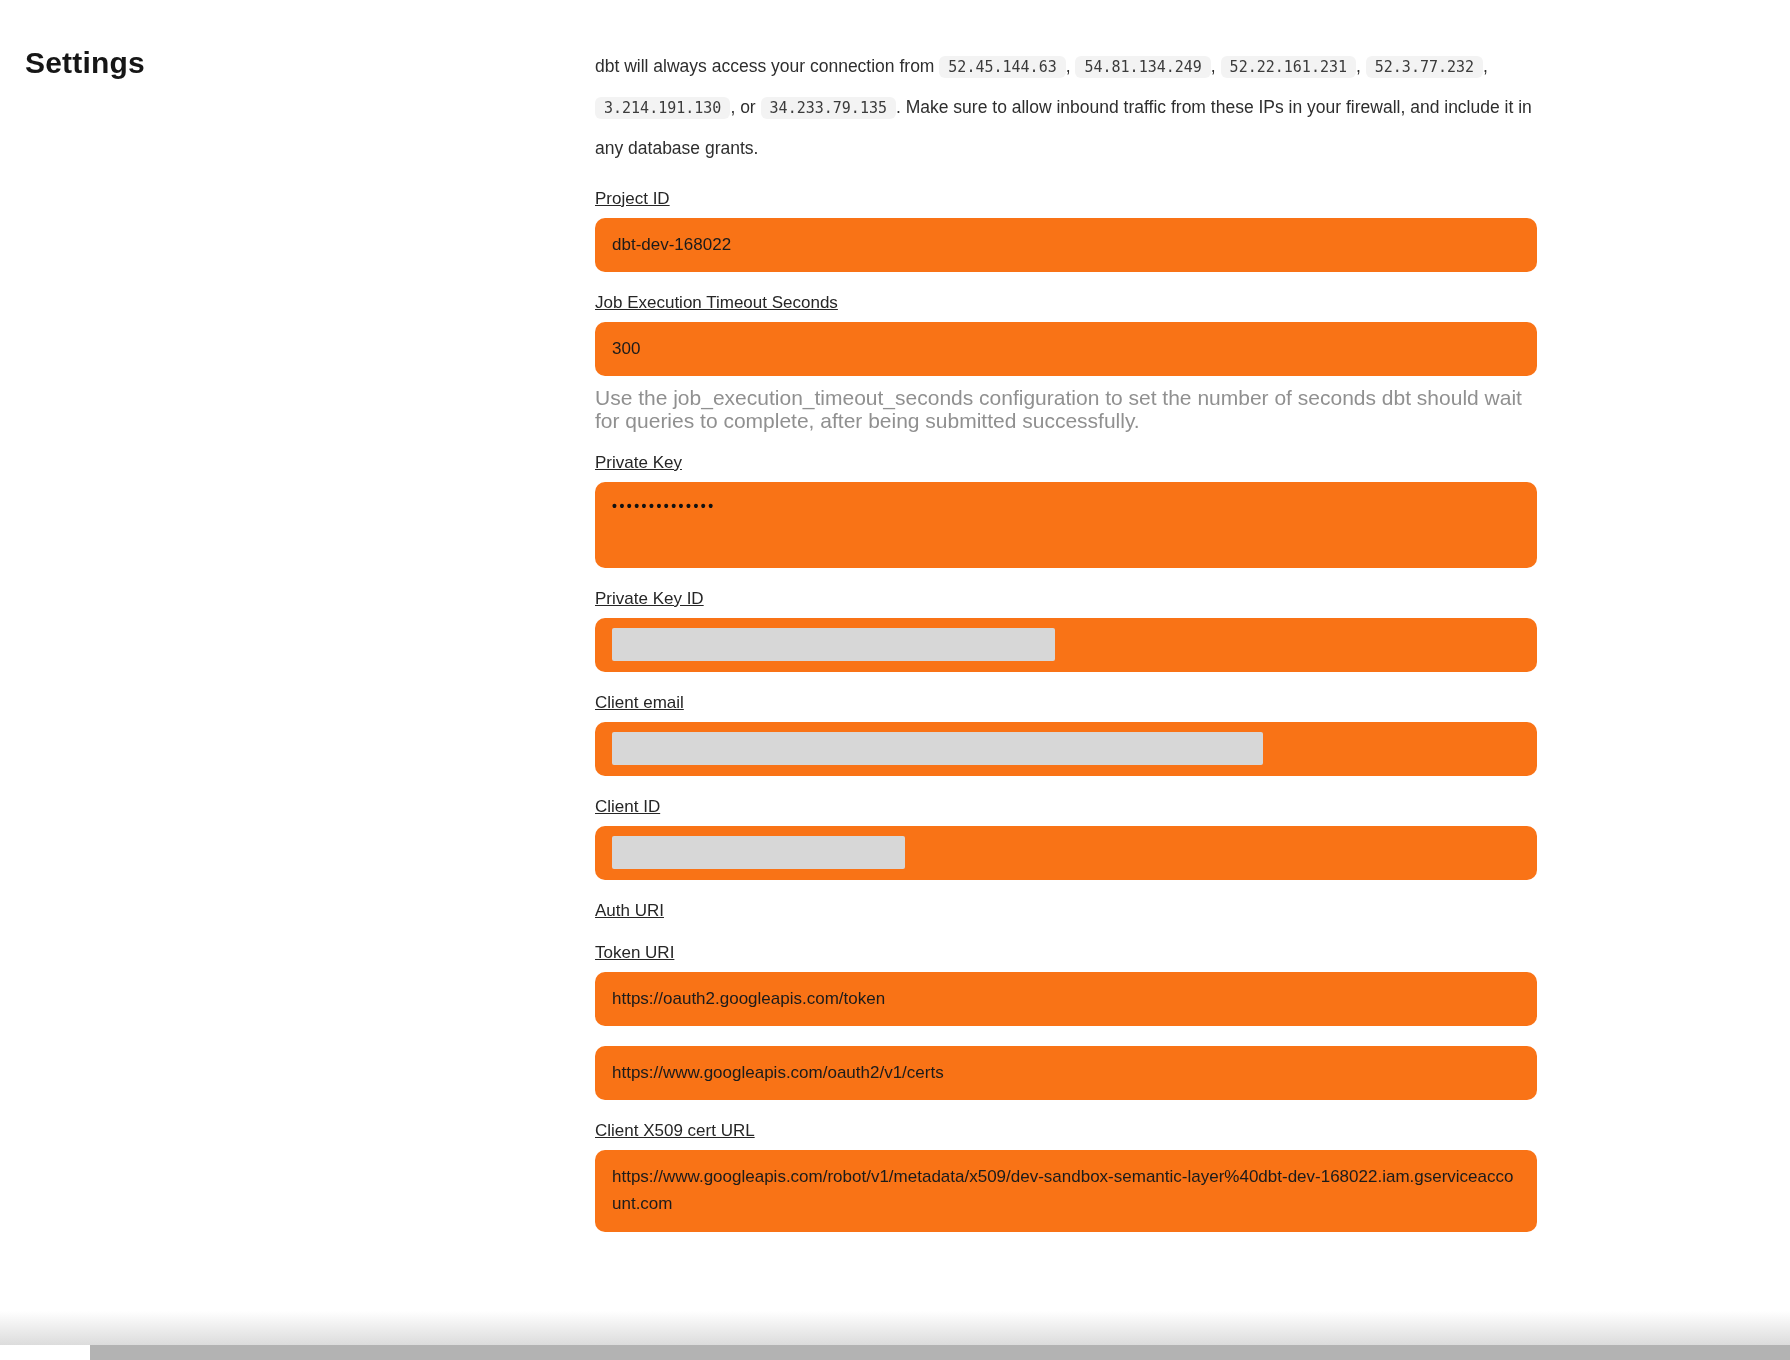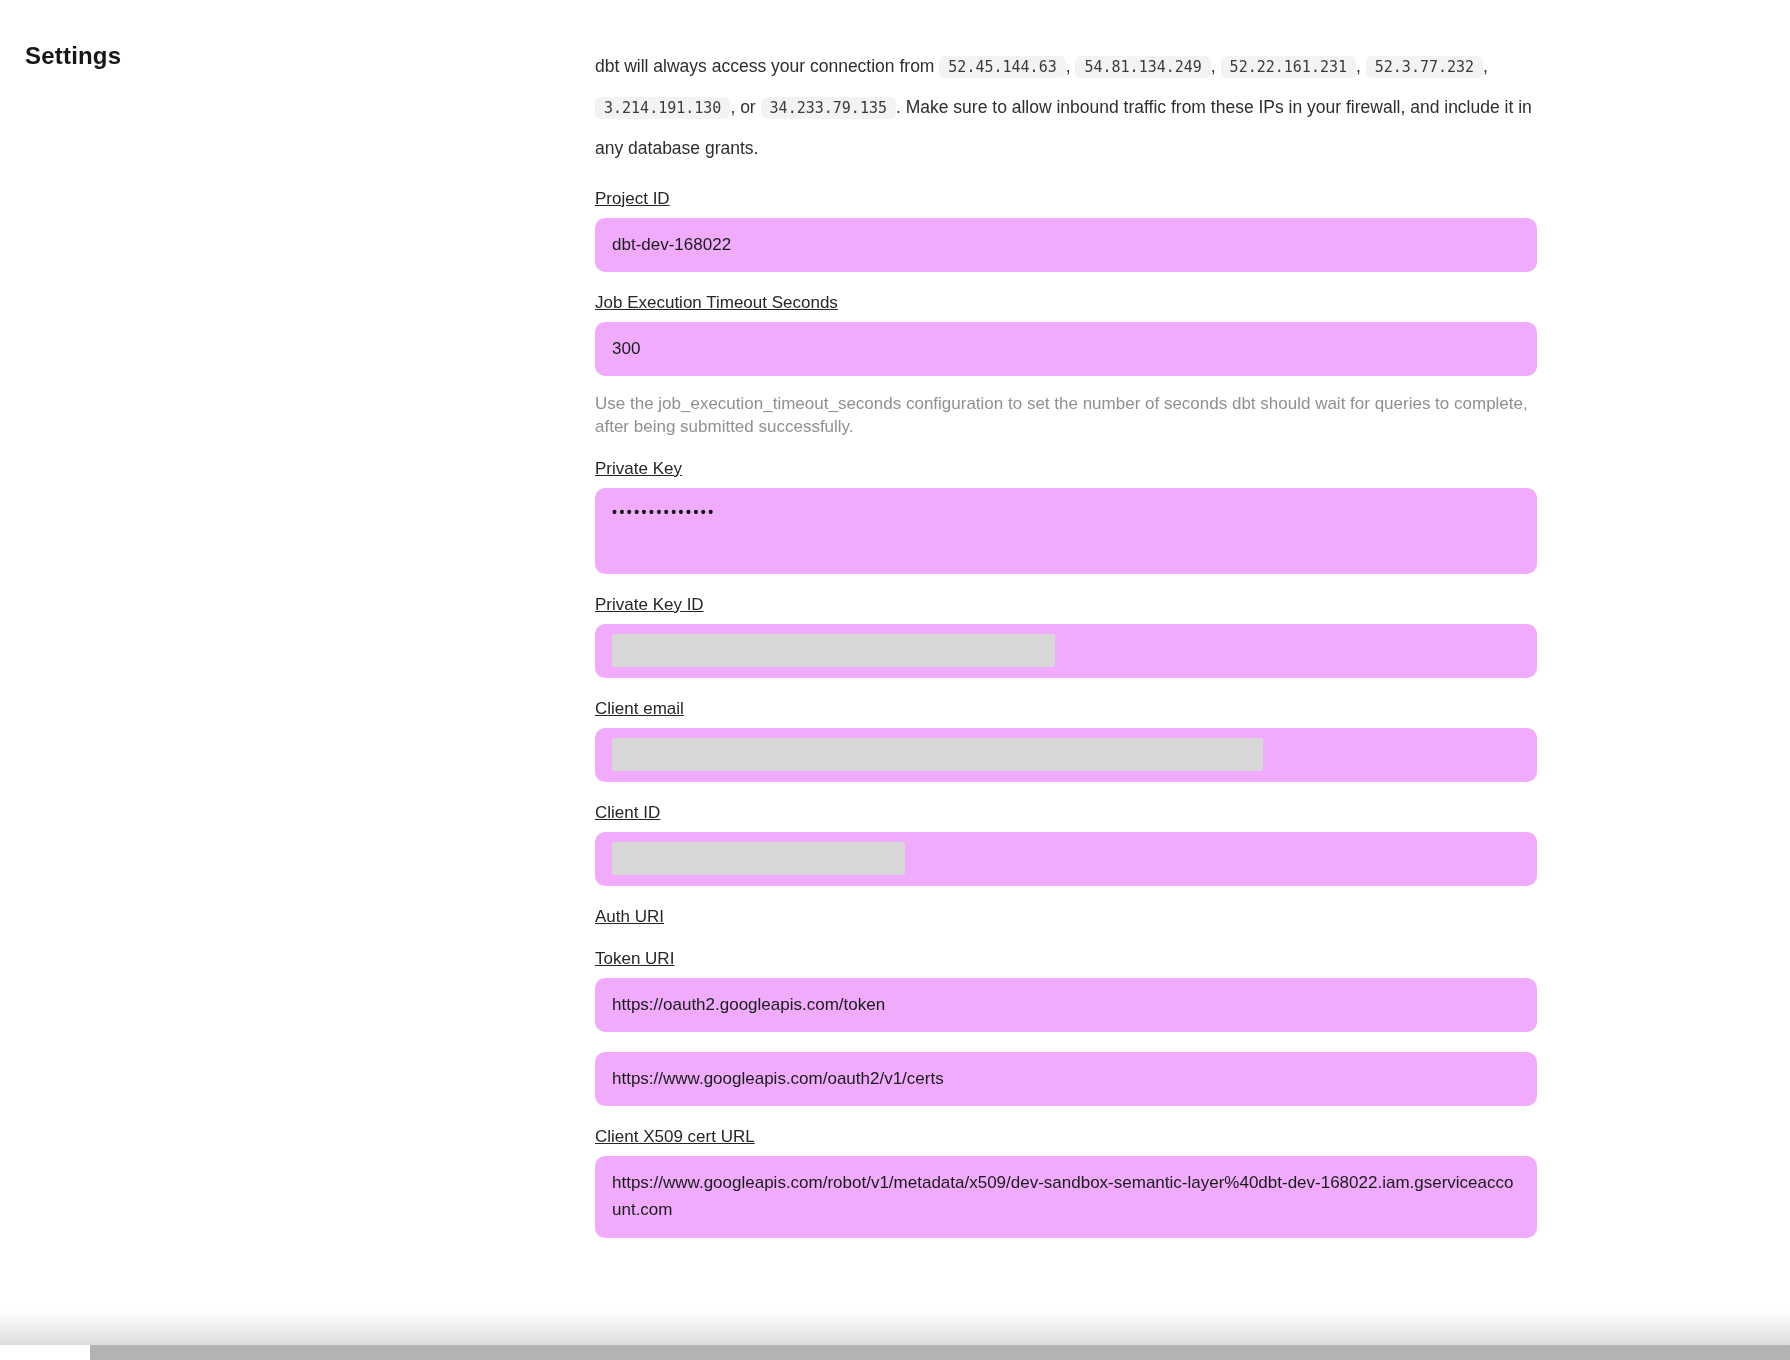--- a/index.html
+++ b/index.html
@@ -8,21 +8,21 @@
     width: 1790px; height: 1360px;
     background: #ffffff;
     font-family: "Liberation Sans", sans-serif;
     position: relative;
     overflow: hidden;
     color: #1b1b1b;
   }
   .page-title {
     position: absolute;
     left: 25px; top: 26px;
-    font-size: 24px;
+    font-size: 30px;
     font-weight: 700;
     color: #161616;
     letter-spacing: 0.2px;
   }
   .content {
     position: absolute;
     left: 595px; top: 28px;
     width: 942px;
   }
   .intro {
@@ -42,21 +42,21 @@
   .field-group { margin-top: 20px; }
   .field-label {
     font-size: 17px;
     font-weight: 500;
     color: #262626;
     margin-bottom: 8px;
     line-height: 22px;
     text-decoration: underline;
   }
   .field-box {
-    background: #f0abfc;
+    background: #f97316;
     border-radius: 10px;
     min-height: 54px;
     display: flex;
     align-items: center;
     padding: 0 17px;
     font-size: 17px;
     color: #1b1b1b;
   }
   .field-box.tall {
     height: 86px;
@@ -79,22 +79,22 @@
   .redact-w1 { width: 443px; }   
   .redact-w2 { width: 651px; }   
   .redact-w3 { width: 293px; }   
   .dots {
     font-size: 14px;
     letter-spacing: 2.5px;
     font-weight: 700;
     color: #111;
   }
   .help-text {
-    margin-top: 16px;
-    font-size: 17px;
+    margin-top: 10px;
+    font-size: 21px;
     color: #909090;
     line-height: 23px;
   }
   .bottom-fade {
     position: absolute;
     left: 0; right: 0; bottom: 15px;
     height: 34px;
     background: linear-gradient(to bottom, rgba(255,255,255,0), #dcdcdc);
     pointer-events: none;
   }

